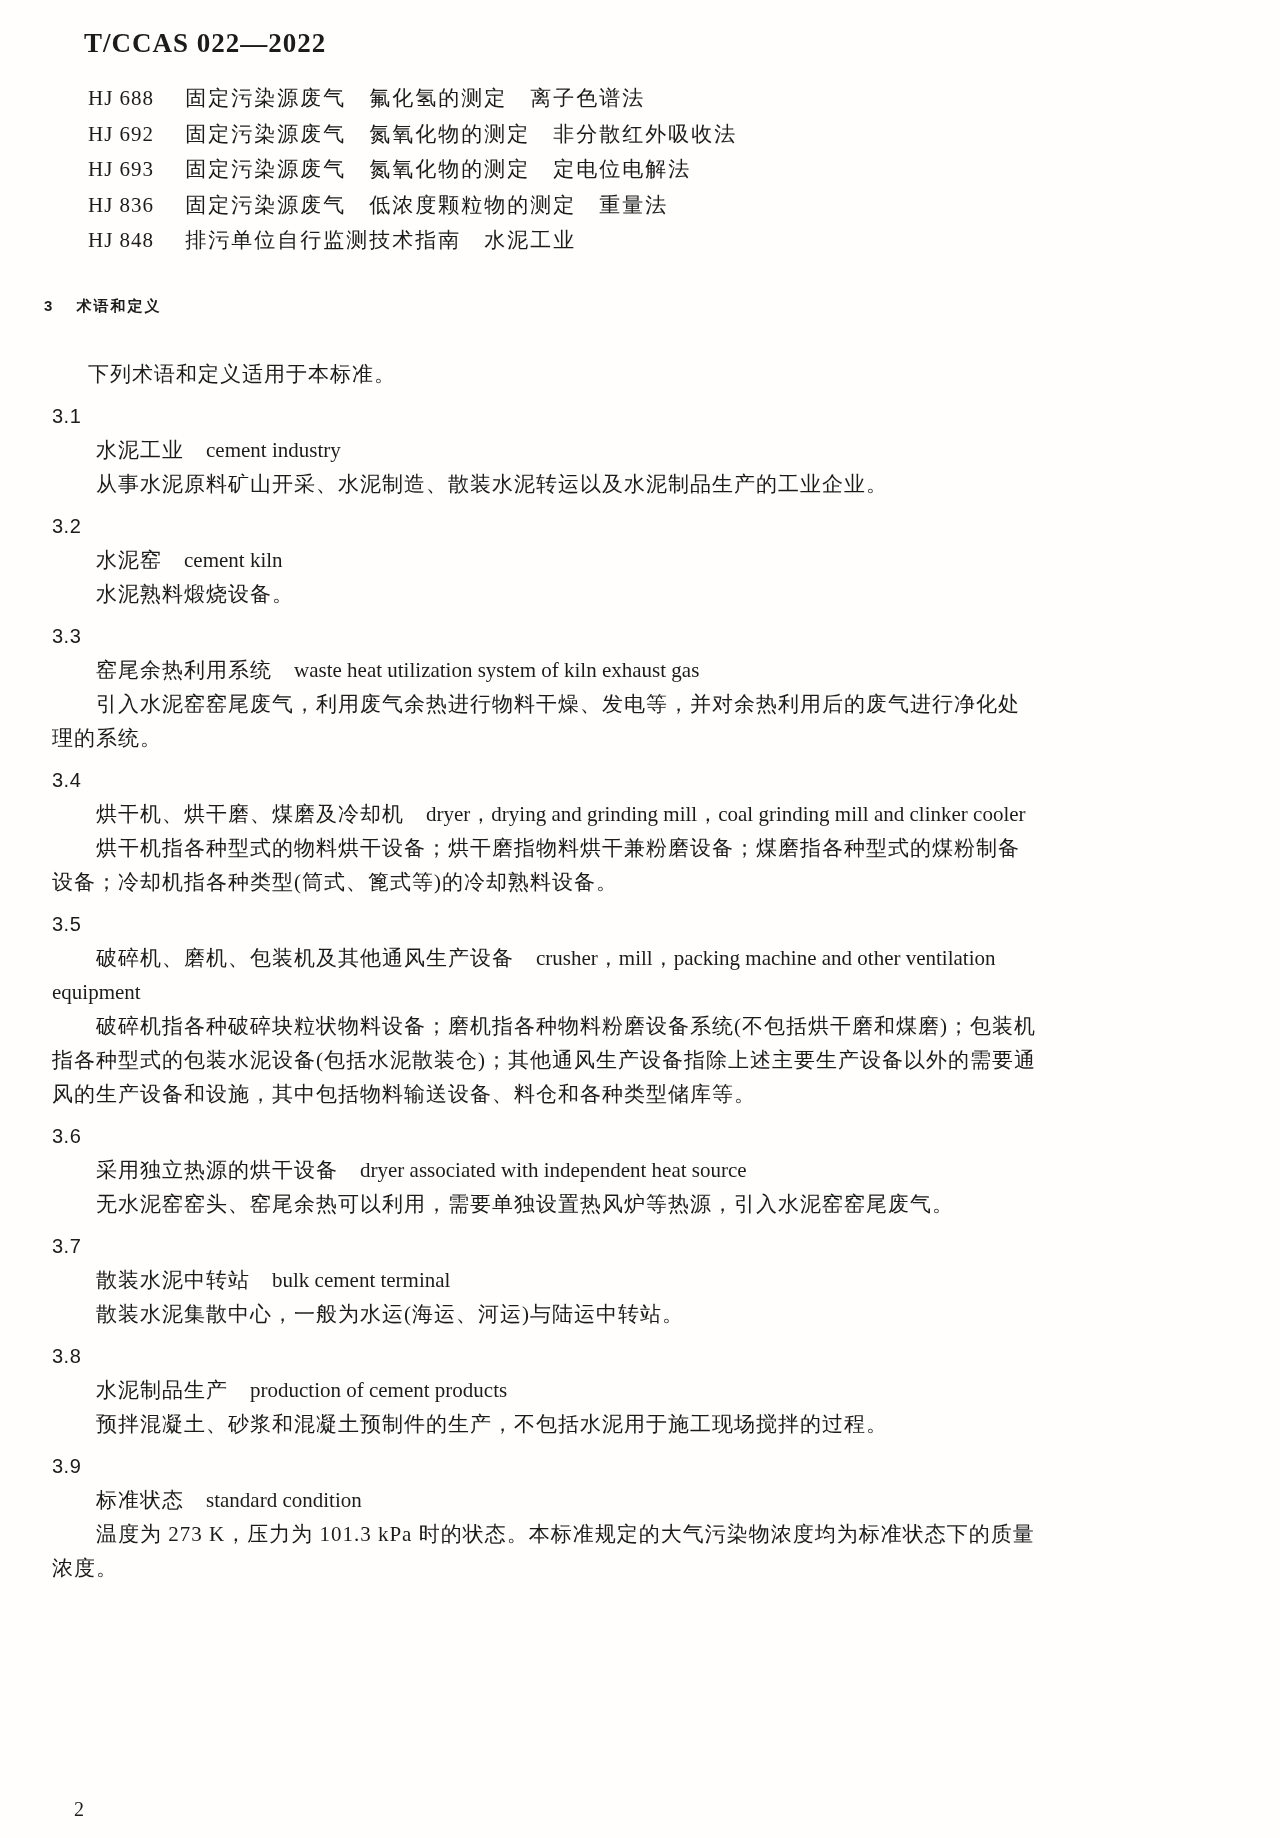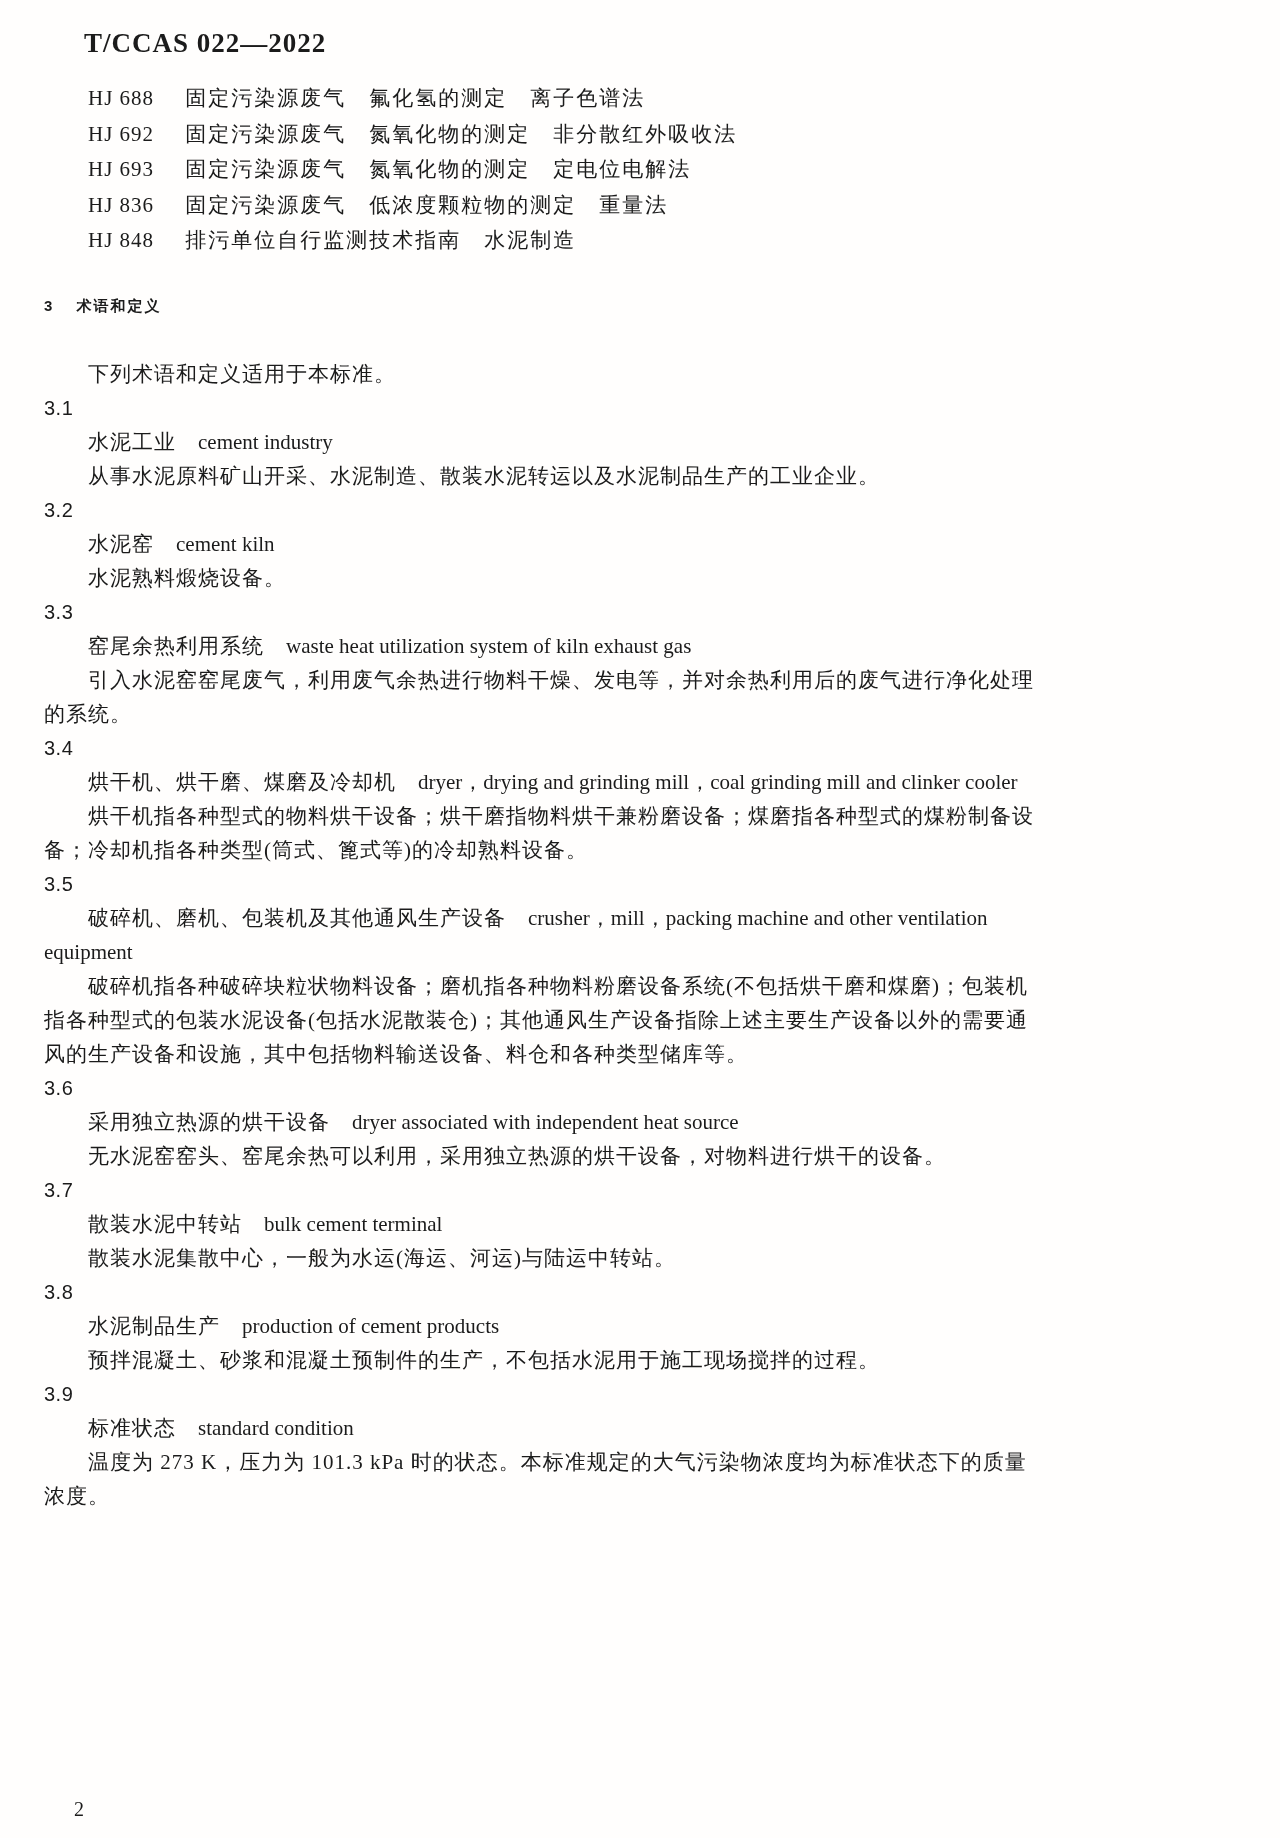--- a/index.html
+++ b/index.html
@@ -35,21 +35,21 @@
     font-size: 15px;
     letter-spacing: 2px;
   }
   .section-heading .sec-num { margin-right: 18px; letter-spacing: 0; }
   .intro {
     margin: 34px 0 0 0;
     line-height: 34px;
     text-indent: 44px;
     letter-spacing: 1px;
   }
-  .term { margin: 0; }
+  .term { margin: 8px; }
   .term-number {
     margin: 0;
     line-height: 34px;
     font-family: "Liberation Sans", sans-serif;
     font-size: 20px;
     letter-spacing: 0.5px;
   }
   .term-heading {
     margin: 0;
     line-height: 34px;
@@ -104,21 +104,21 @@
         <span class="ref-title">固定污染源废气　氮氧化物的测定　定电位电解法</span>
       </p>
 
       <p class="ref-line">
         <span class="ref-code">HJ 836</span>
         <span class="ref-title">固定污染源废气　低浓度颗粒物的测定　重量法</span>
       </p>
 
       <p class="ref-line">
         <span class="ref-code">HJ 848</span>
-        <span class="ref-title">排污单位自行监测技术指南　水泥制造</span>
+        <span class="ref-title">排污单位自行监测技术指南　水泥工业</span>
       </p>
     </div>
 
   <p class="section-heading">
     <span class="sec-num">3</span>
     <span class="sec-title">术语和定义</span>
   </p>
 
   <p class="intro">下列术语和定义适用于本标准。</p>
 
@@ -150,21 +150,21 @@
 
       <div class="term">
         <p class="term-number">3.5</p>
         <p class="term-heading"><span class="term-zh">破碎机、磨机、包装机及其他通风生产设备</span><span class="term-en">crusher，mill，packing machine and other ventilation equipment</span></p>
         <p class="term-definition">破碎机指各种破碎块粒状物料设备；磨机指各种物料粉磨设备系统(不包括烘干磨和煤磨)；包装机指各种型式的包装水泥设备(包括水泥散装仓)；其他通风生产设备指除上述主要生产设备以外的需要通风的生产设备和设施，其中包括物料输送设备、料仓和各种类型储库等。</p>
       </div>
 
       <div class="term">
         <p class="term-number">3.6</p>
         <p class="term-heading"><span class="term-zh">采用独立热源的烘干设备</span><span class="term-en">dryer associated with independent heat source</span></p>
-        <p class="term-definition">无水泥窑窑头、窑尾余热可以利用，采用独立热源的烘干设备，对物料进行烘干的设备。</p>
+        <p class="term-definition">无水泥窑窑头、窑尾余热可以利用，需要单独设置热风炉等热源，引入水泥窑窑尾废气。</p>
       </div>
 
       <div class="term">
         <p class="term-number">3.7</p>
         <p class="term-heading"><span class="term-zh">散装水泥中转站</span><span class="term-en">bulk cement terminal</span></p>
         <p class="term-definition">散装水泥集散中心，一般为水运(海运、河运)与陆运中转站。</p>
       </div>
 
       <div class="term">
         <p class="term-number">3.8</p>

